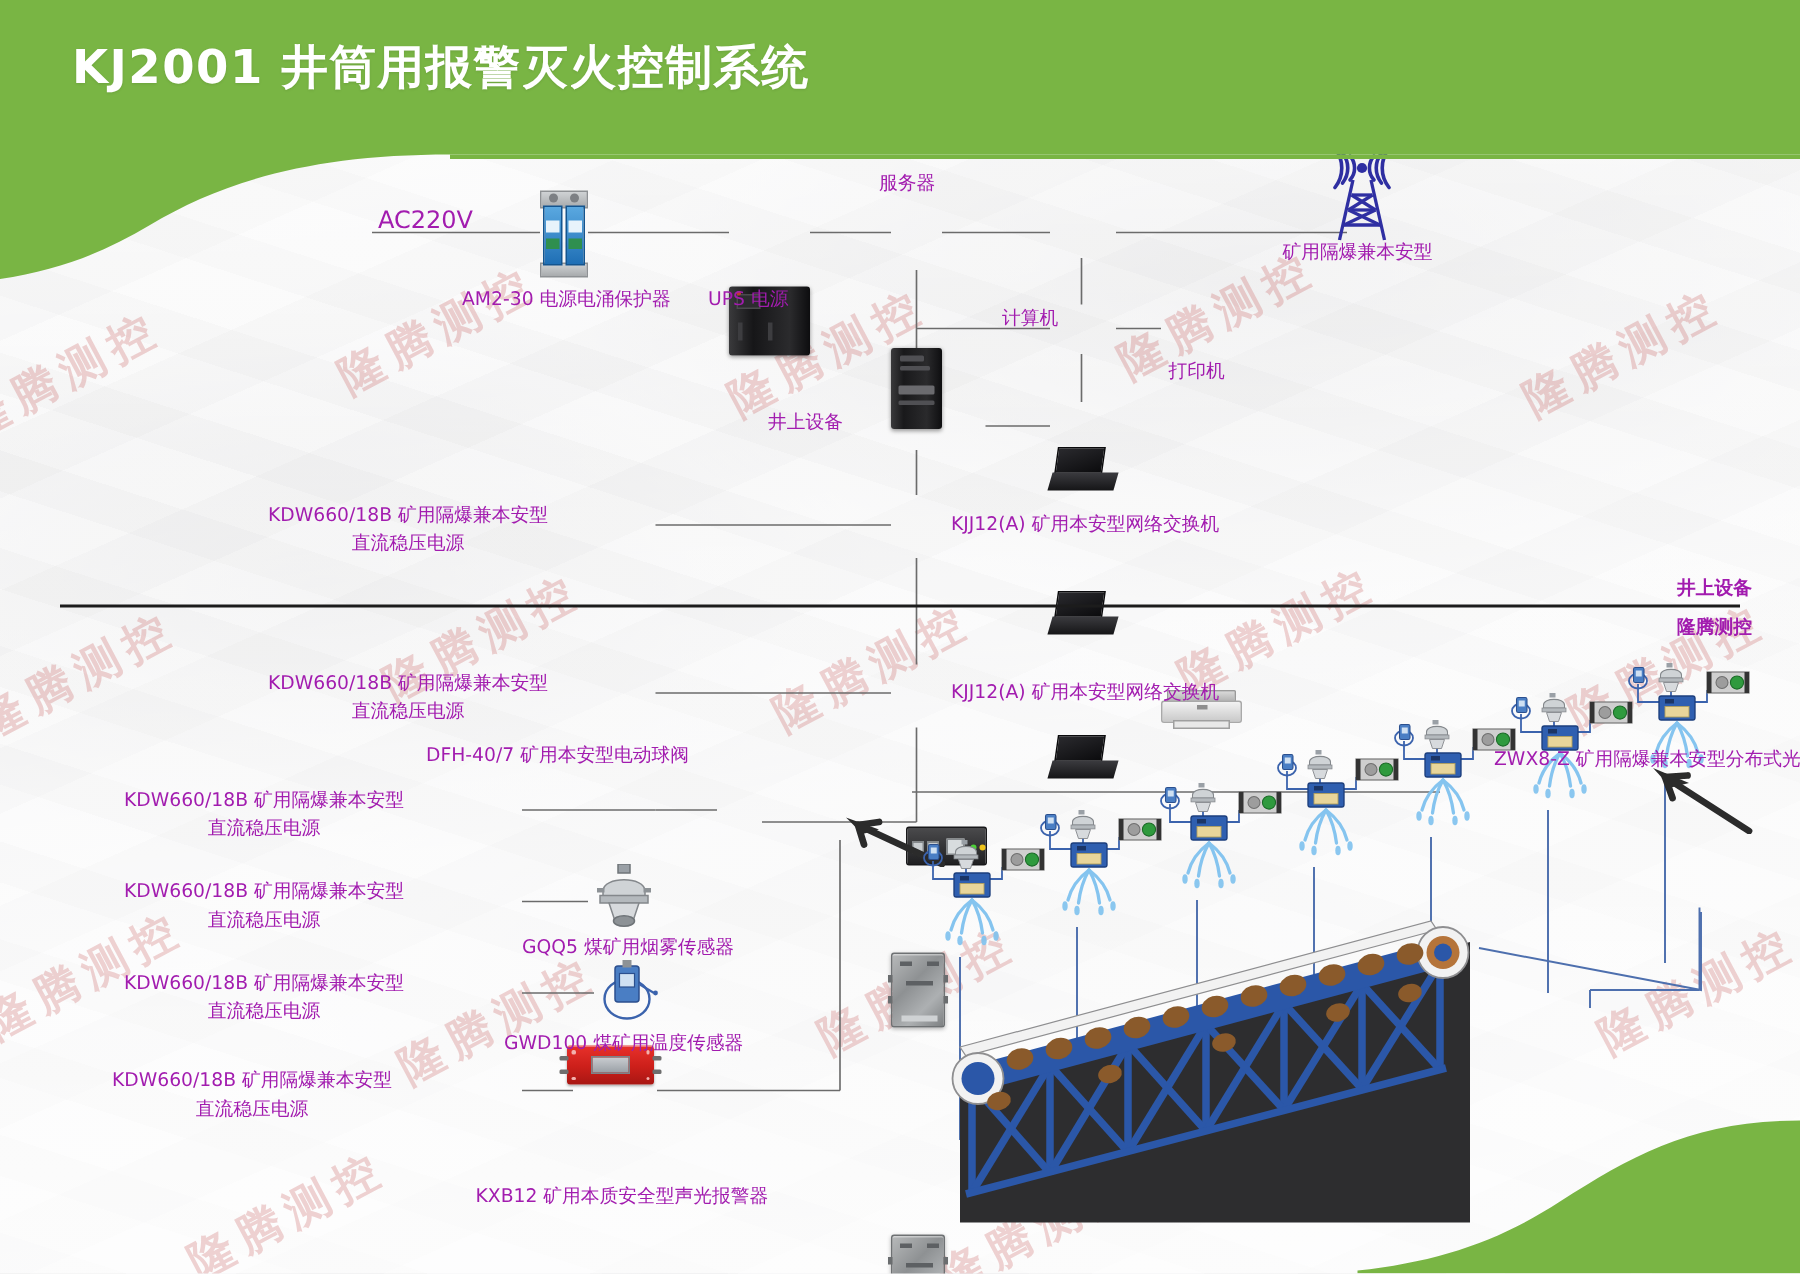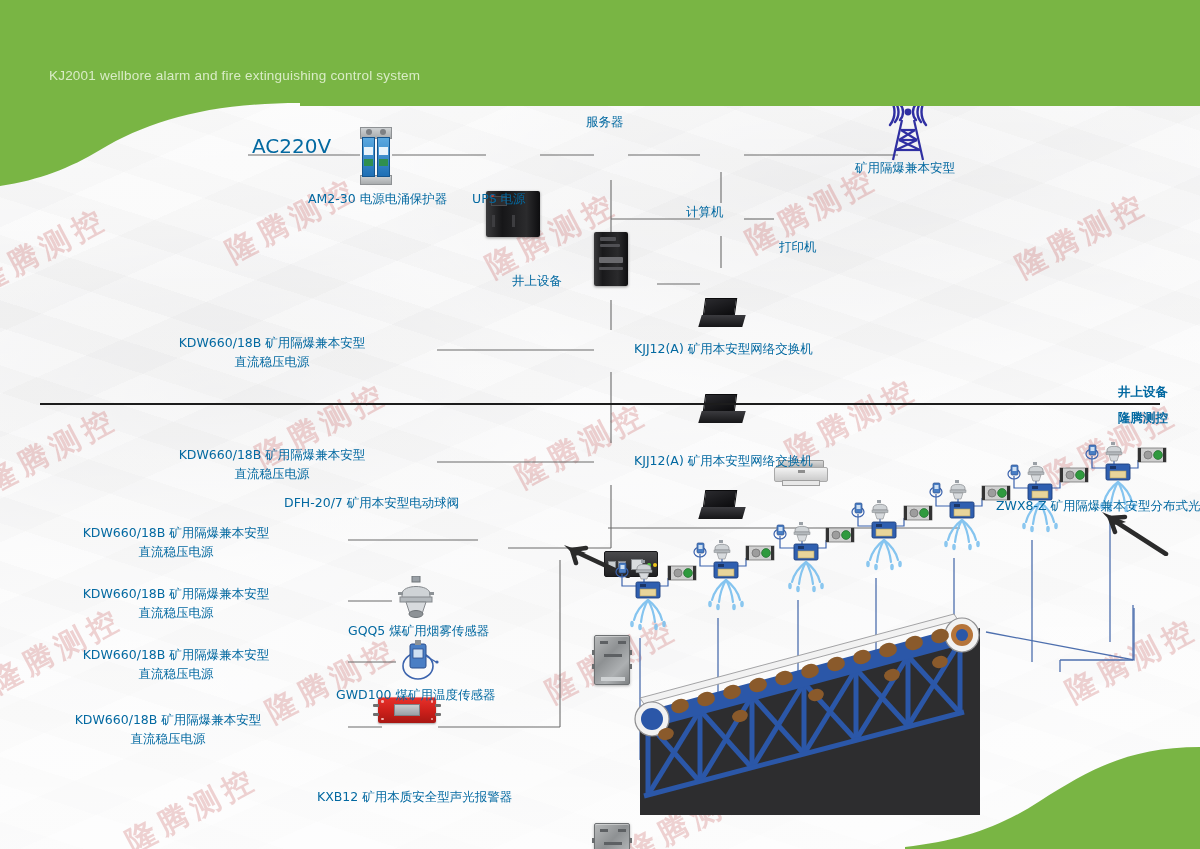--- a/index.html
+++ b/index.html
@@ -48,21 +48,21 @@
     position:absolute; left:49px; top:68px; z-index:8;
     color:#d9ecc6; font-size:13.5px; letter-spacing:0.2px;
     font-family:"Liberation Sans",sans-serif;
   }
 
   
   .bottom-wave { position:absolute; left:0; bottom:0; width:1200px; height:110px; z-index:5; }
 
   
   .lbl {
-    position:absolute; color:#0369a1; font-size:12.5px; line-height:17px;
+    position:absolute; color:#a21caf; font-size:12.5px; line-height:17px;
     font-family:"DejaVu Sans","Liberation Sans",sans-serif; white-space:nowrap; z-index:4;
   }
   .lbl.c { text-align:center; }
   .lbl-bold { font-weight:700; }
 
   
   .wires { position:absolute; left:0; top:0; width:1200px; height:849px; z-index:2; }
   .devices { position:absolute; left:0; top:0; width:1200px; height:849px; z-index:3; }
 
   
@@ -149,21 +149,21 @@
     <div class="wm" style="left:800px;  top:665px;">隆腾测控</div>
     <div class="wm" style="left:1060px; top:640px;">隆腾测控</div>
     <div class="wm" style="left:120px;  top:790px;">隆腾测控</div>
     <div class="wm" style="left:620px;  top:800px;">隆腾测控</div>
   </div>
 
   <svg class="header-curve" viewBox="0 0 1200 190" preserveAspectRatio="none">
     <path d="M0,0 L1200,0 L1200,103 L300,103 C210,103 150,120 100,150 C70,168 40,180 0,186 Z" fill="#79b544"></path>
     <path d="M300,104.5 L1200,104.5" stroke="#79b544" stroke-width="3" fill="none"></path>
   </svg>
-  <div class="title-sub">KJ2001 wellbore alarm and fire extinguishing control system</div>
+  <div class="title-main">KJ2001 井筒用报警灭火控制系统</div>
 
   <svg class="bottom-wave" viewBox="0 0 1200 110" preserveAspectRatio="none">
     <path d="M1200,110 L1200,8 C1130,8 1090,30 1040,62 C1000,88 960,102 905,108 L905,110 Z" fill="#79b544"></path>
     <path d="M0,110 L0,104 C200,104 400,108 905,108 L1200,108 L1200,110 Z" fill="#ffffff" opacity="0"></path>
   </svg>
 
   <svg class="wires" viewBox="0 0 1200 849">
     <g stroke="#6b6b6b" stroke-width="1.1" fill="none">
 
       <line x1="248" y1="155" x2="360" y2="155"></line>
@@ -731,37 +731,37 @@
           <ellipse cx="46" cy="67" rx="1.8" ry="3.2"></ellipse>
           <ellipse cx="54" cy="64" rx="1.8" ry="3.2"></ellipse>
         </g>
       </svg>
     </div>
 
   <div class="divider-line" style="left:40px; top:403px; width:1120px;"></div>
   <div class="lbl lbl-bold" style="left:1118px; top:383px;">井上设备</div>
   <div class="lbl lbl-bold" style="left:1118px; top:409px;">隆腾测控</div>
 
-  <div class="lbl" style="left:252px; top:138px; font-size:20px;">AC220V</div>
+  <div class="lbl" style="left:252px; top:138px; font-size:16px;">AC220V</div>
   <div class="lbl" style="left:308px; top:190px;">AM2-30 电源电涌保护器</div>
   <div class="lbl" style="left:472px; top:190px;">UPS 电源</div>
   <div class="lbl" style="left:586px; top:113px;">服务器</div>
-  <div class="lbl" style="left:686px; top:203px;">计算机</div>
+  <div class="lbl" style="left:668px; top:203px;">计算机</div>
   <div class="lbl" style="left:779px; top:238px;">打印机</div>
   <div class="lbl" style="left:855px; top:159px;">矿用隔爆兼本安型</div>
   <div class="lbl" style="left:512px; top:272px;">井上设备</div>
   <div class="lbl" style="left:634px; top:340px;">KJJ12(A) 矿用本安型网络交换机</div>
   <div class="lbl c" style="left:172px; top:334px; width:200px;">KDW660/18B 矿用隔爆兼本安型</div>
   <div class="lbl c" style="left:172px; top:353px; width:200px;">直流稳压电源</div>
 
   <div class="lbl" style="left:634px; top:452px;">KJJ12(A) 矿用本安型网络交换机</div>
   <div class="lbl c" style="left:172px; top:446px; width:200px;">KDW660/18B 矿用隔爆兼本安型</div>
   <div class="lbl c" style="left:172px; top:465px; width:200px;">直流稳压电源</div>
 
-  <div class="lbl" style="left:284px; top:494px;">DFH-20/7 矿用本安型电动球阀</div>
+  <div class="lbl" style="left:284px; top:494px;">DFH-40/7 矿用本安型电动球阀</div>
   <div class="lbl" style="left:996px; top:497px;">ZWX8-Z 矿用隔爆兼本安型分布式光纤测温装置主机</div>
 
   <div class="lbl c" style="left:76px; top:524px; width:200px;">KDW660/18B 矿用隔爆兼本安型</div>
   <div class="lbl c" style="left:76px; top:543px; width:200px;">直流稳压电源</div>
 
   <div class="lbl c" style="left:76px; top:585px; width:200px;">KDW660/18B 矿用隔爆兼本安型</div>
   <div class="lbl c" style="left:76px; top:604px; width:200px;">直流稳压电源</div>
   <div class="lbl" style="left:348px; top:622px;">GQQ5 煤矿用烟雾传感器</div>
 
   <div class="lbl c" style="left:76px; top:646px; width:200px;">KDW660/18B 矿用隔爆兼本安型</div>

